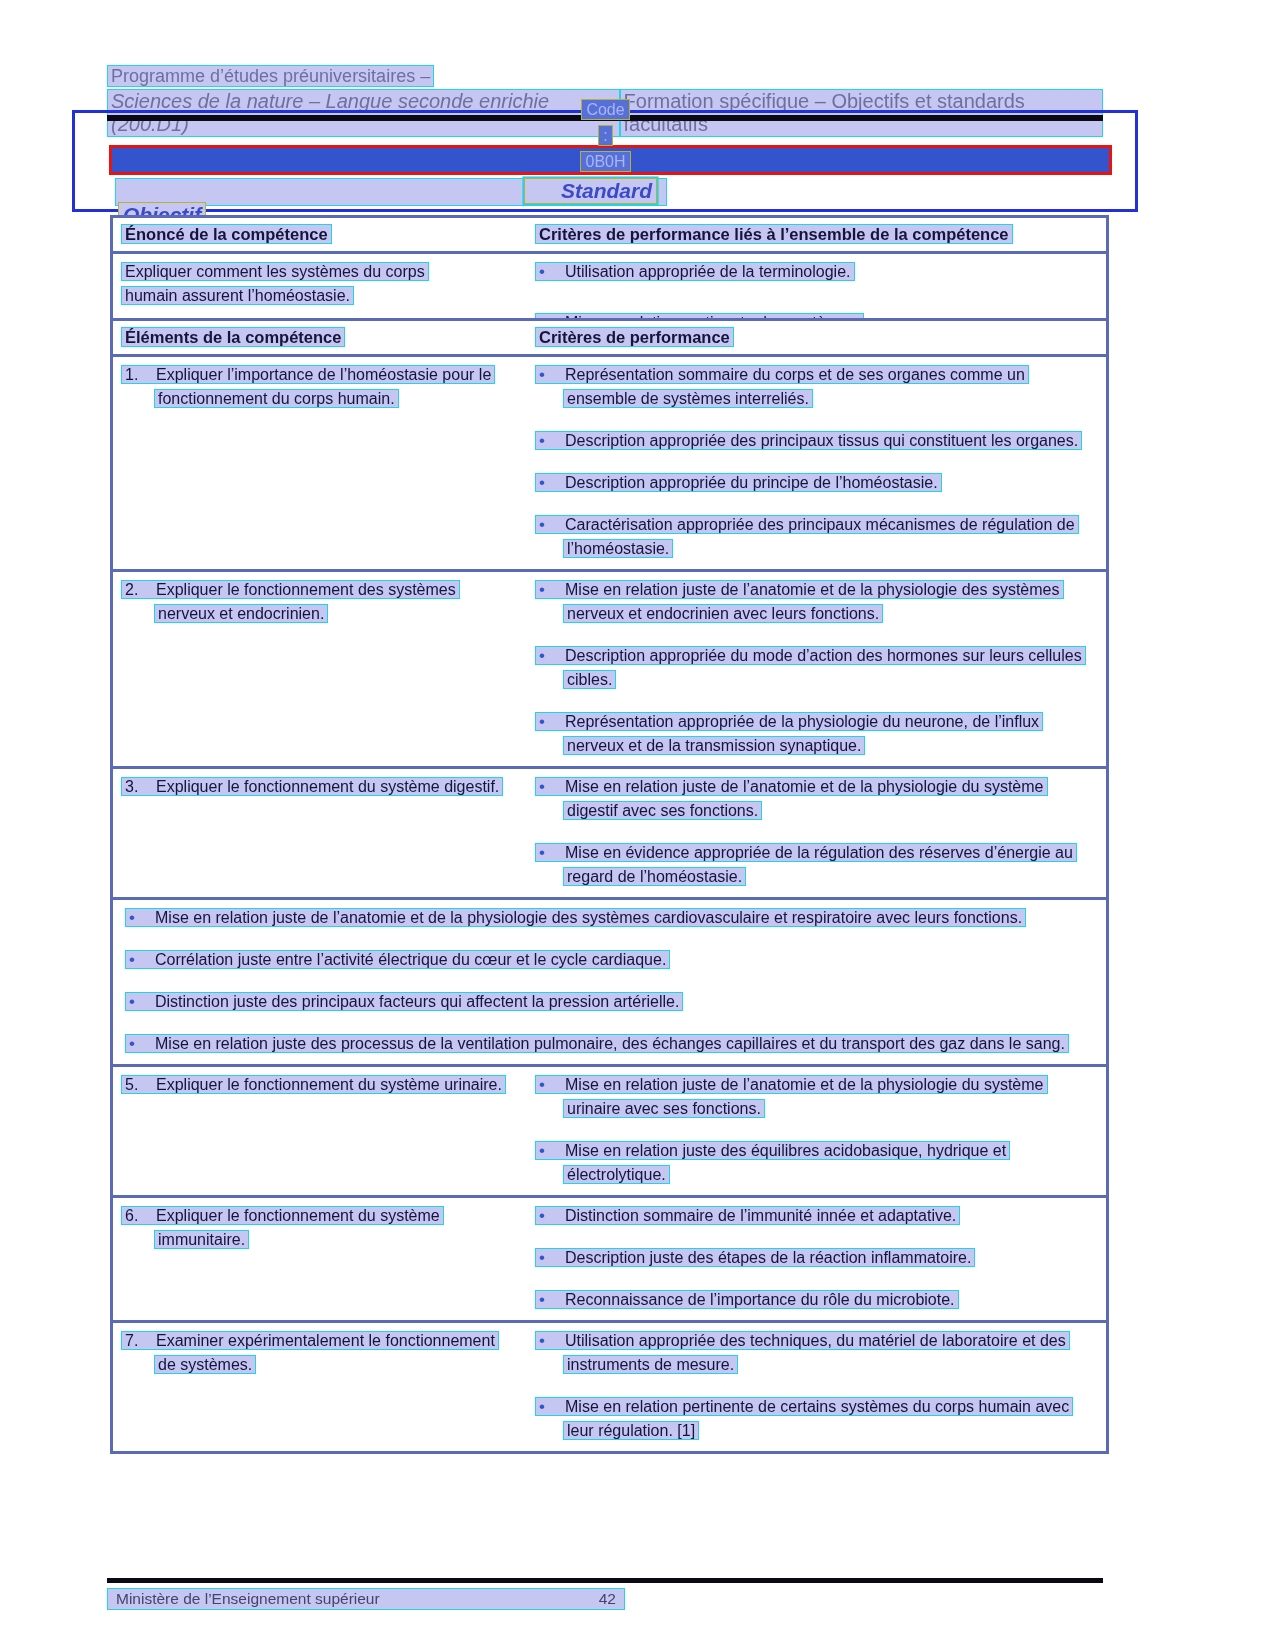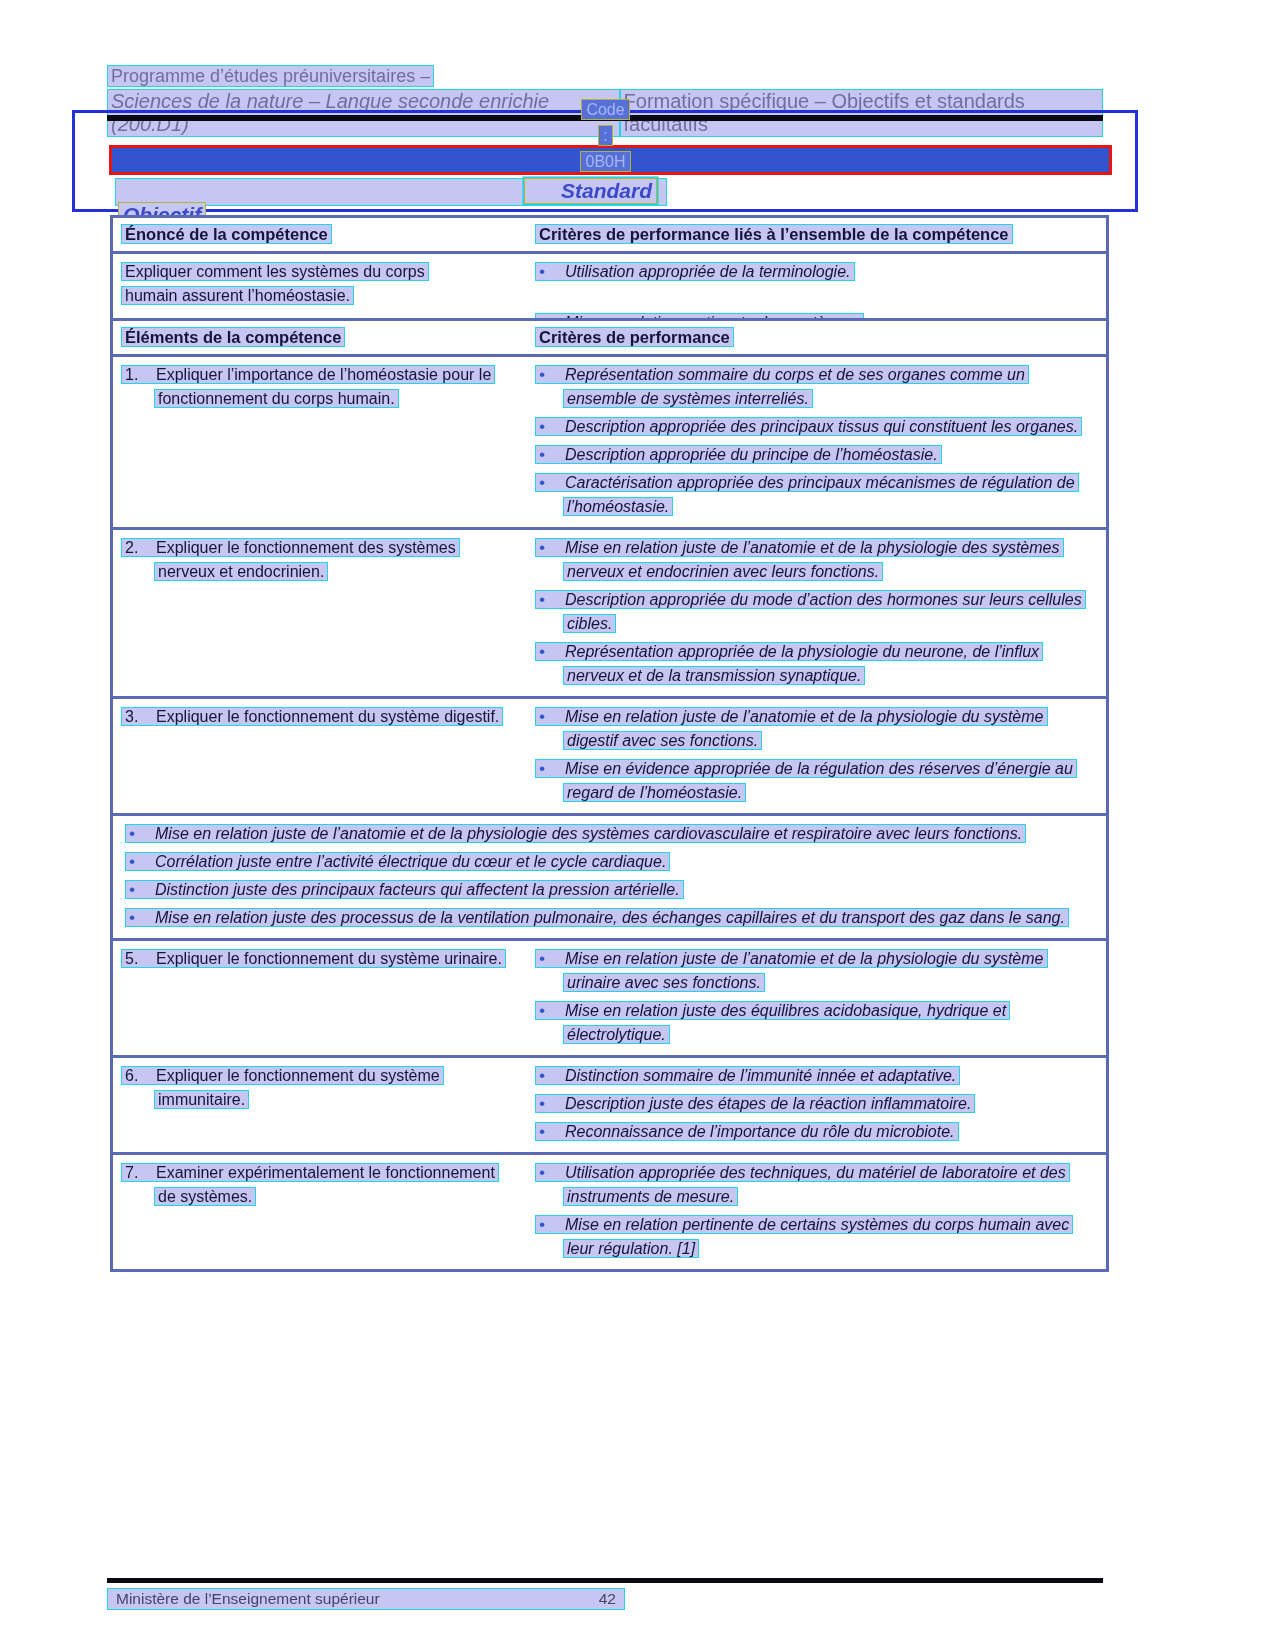--- a/index.html
+++ b/index.html
@@ -60,22 +60,22 @@
   .tbl1{top:215px;}
   .tbl2{top:318px;}
   .t-head{display:flex;border-bottom:3px solid var(--table-border);padding:4px 0 5px 0;font-weight:bold;font-size:16.5px;}
   .t-row{display:flex;padding:6px 0 8px 0;}
   .t-row + .t-row{border-top:3px solid var(--table-border);}
   .col1{width:410px;flex:0 0 410px;padding:0 8px;box-sizing:border-box;}
   .col2{flex:1;padding:0 8px 0 12px;box-sizing:border-box;}
   .statement{max-width:330px;}
   .elem{padding-left:33px;text-indent:-33px;max-width:360px;}
   .num{display:inline-block;width:31px;text-indent:0;}
-  .crit{padding-left:28px;text-indent:-28px;font-style:italic;}
-  .crit + .crit{margin-top:4px;}
+  .crit{padding-left:28px;text-indent:-28px;}
+  .crit + .crit{margin-top:18px;}
   .tbl1 .crit + .crit{margin-top:27px;}
   .bullet{display:inline-block;width:26px;text-indent:0;color:var(--bullet);font-size:17px;}
   
   .foot-rule{position:absolute;left:107px;top:1578px;width:996px;height:5px;background:var(--rule-color);}
   .foot-band{
     position:absolute;left:107px;top:1588px;width:518px;
     background:var(--highlight-fill);border:1.6px solid var(--highlight-border);
     display:flex;justify-content:space-between;align-items:center;
     padding:1px 8px;font-size:15.5px;color:#44446a;box-sizing:border-box;
   }

